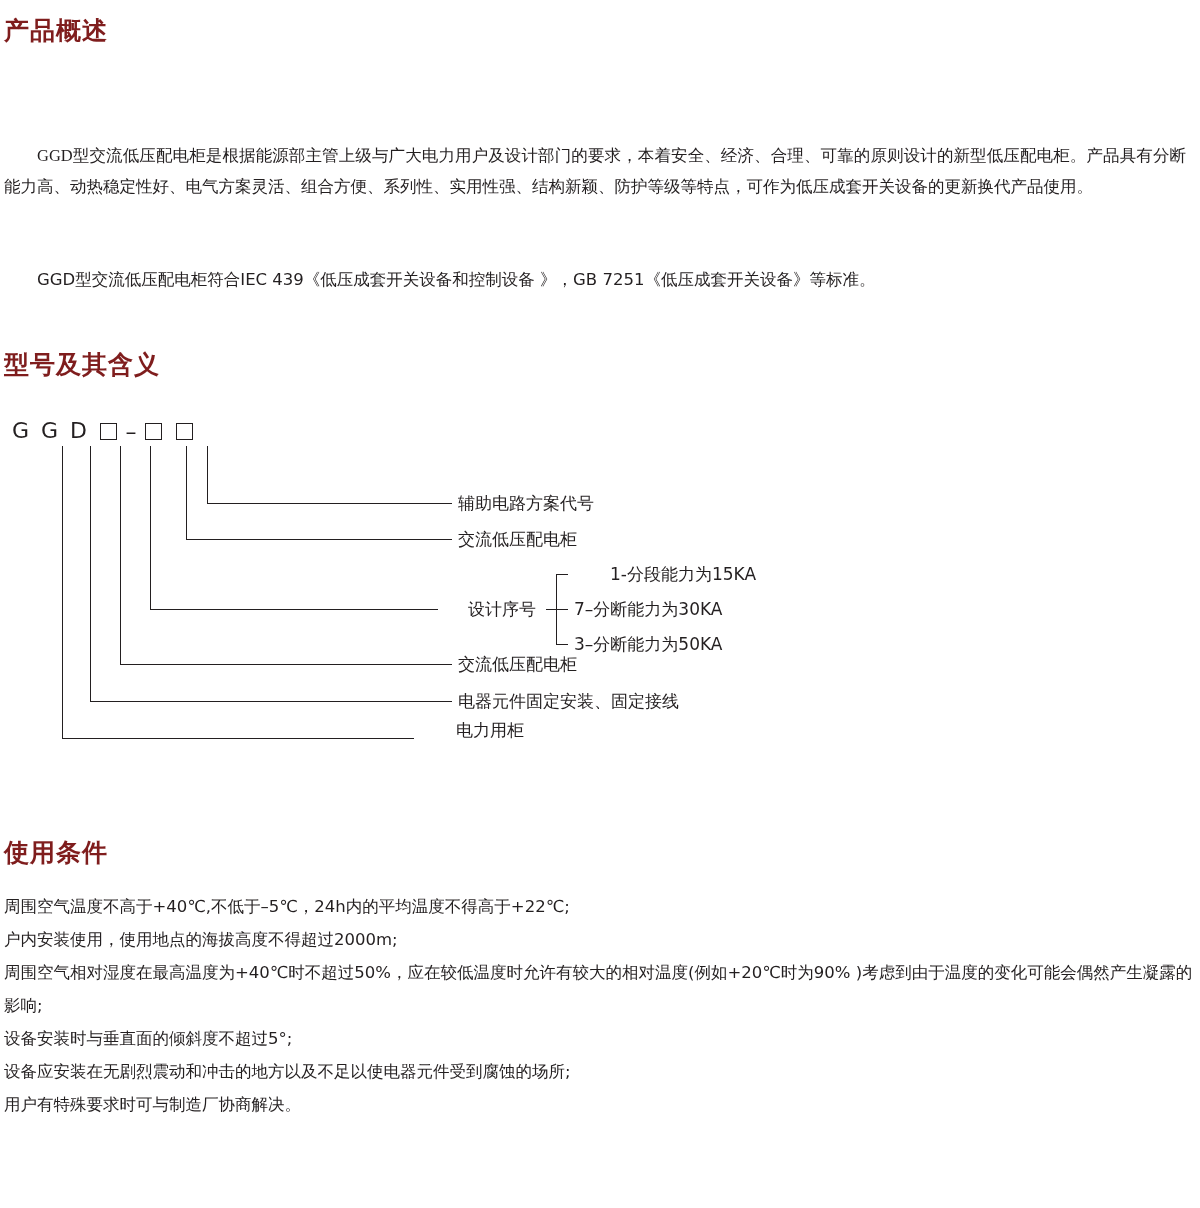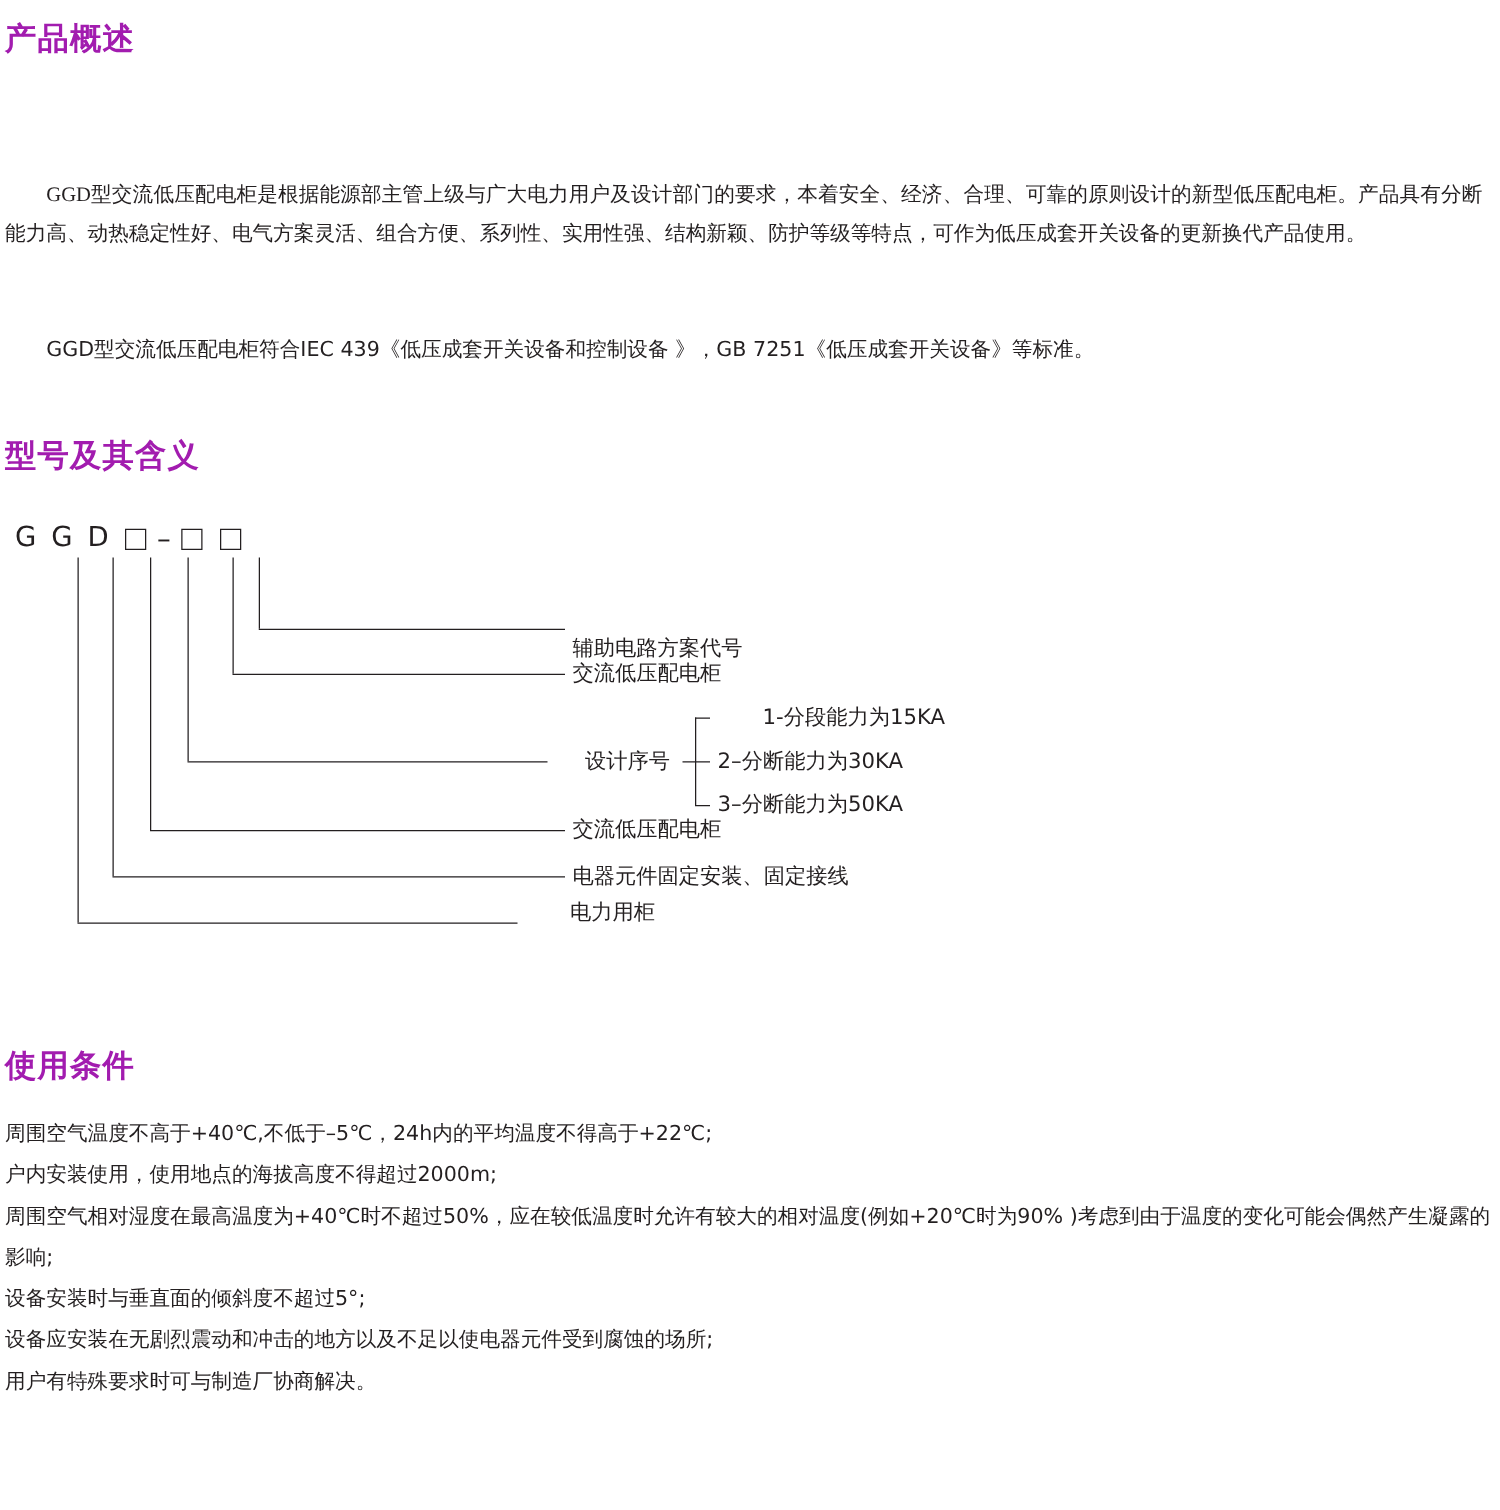--- a/index.html
+++ b/index.html
@@ -14,21 +14,21 @@
     color: #231f20;
     position: relative;
     overflow: hidden;
   }
   .page {
     position: relative;
     width: 1200px;
     height: 1208px;
   }
   .section-title {
-    color: #a21caf;
+    color: #7f1d1d;
     font-size: 25px;
     font-weight: 600;
     letter-spacing: 1px;
     line-height: 1;
   }
   #title-overview { position: absolute; left: 4px; top: 18px; }
   #title-model    { position: absolute; left: 4px; top: 352px; }
   #title-usage    { position: absolute; left: 4px; top: 840px; }
 
   .body-block {
@@ -149,33 +149,33 @@
 
     <div class="vline" style="left:120px; top:42px; height:218px;"></div>
     <div class="hline" style="left:120px; top:260px; width:332px;"></div>
 
     <div class="vline" style="left:90px; top:42px; height:255px;"></div>
     <div class="hline" style="left:90px; top:297px; width:362px;"></div>
 
     <div class="vline" style="left:62px; top:42px; height:292px;"></div>
     <div class="hline" style="left:62px; top:334px; width:352px;"></div>
 
-    <div class="lbl" style="left:458px; top:89px;margin-top:16px;">辅助电路方案代号</div>
+    <div class="lbl" style="left:458px; top:89px;">辅助电路方案代号</div>
 
     <div class="lbl" style="left:458px; top:125px;">交流低压配电柜</div>
 
     <div class="lbl" style="left:444px; top:195px;margin-left:24px;">设计序号</div>
 
     <div class="vline" style="left:556px; top:170px; height:70px;"></div>
     <div class="hline" style="left:556px; top:170px; width:12px;"></div>
     <div class="hline" style="left:546px; top:205px; width:22px;"></div>
     <div class="hline" style="left:556px; top:240px; width:12px;"></div>
 
     <div class="lbl" style="left:574px; top:160px;margin-left:36px;">1-分段能力为15KA</div>
-    <div class="lbl" style="left:574px; top:195px;">2–分断能力为30KA</div>
+    <div class="lbl" style="left:574px; top:195px;">7–分断能力为30KA</div>
     <div class="lbl" style="left:574px; top:230px;">3–分断能力为50KA</div>
 
     <div class="lbl" style="left:458px; top:250px;">交流低压配电柜</div>
 
     <div class="lbl" style="left:458px; top:287px;">电器元件固定安装、固定接线</div>
 
     <div class="lbl" style="left:420px; top:316px;margin-left:36px;">电力用柜</div>
   </div>
 
   <div class="section-title" id="title-usage">使用条件</div>

